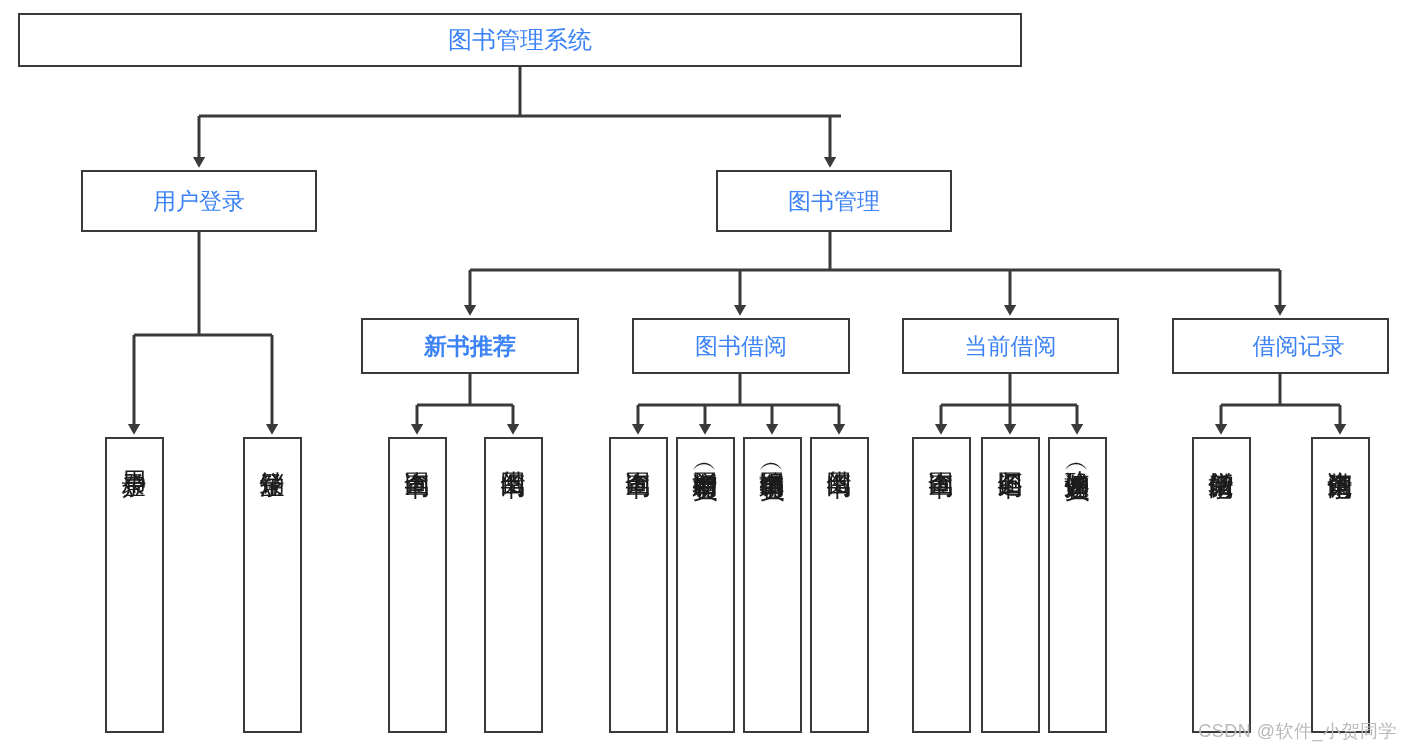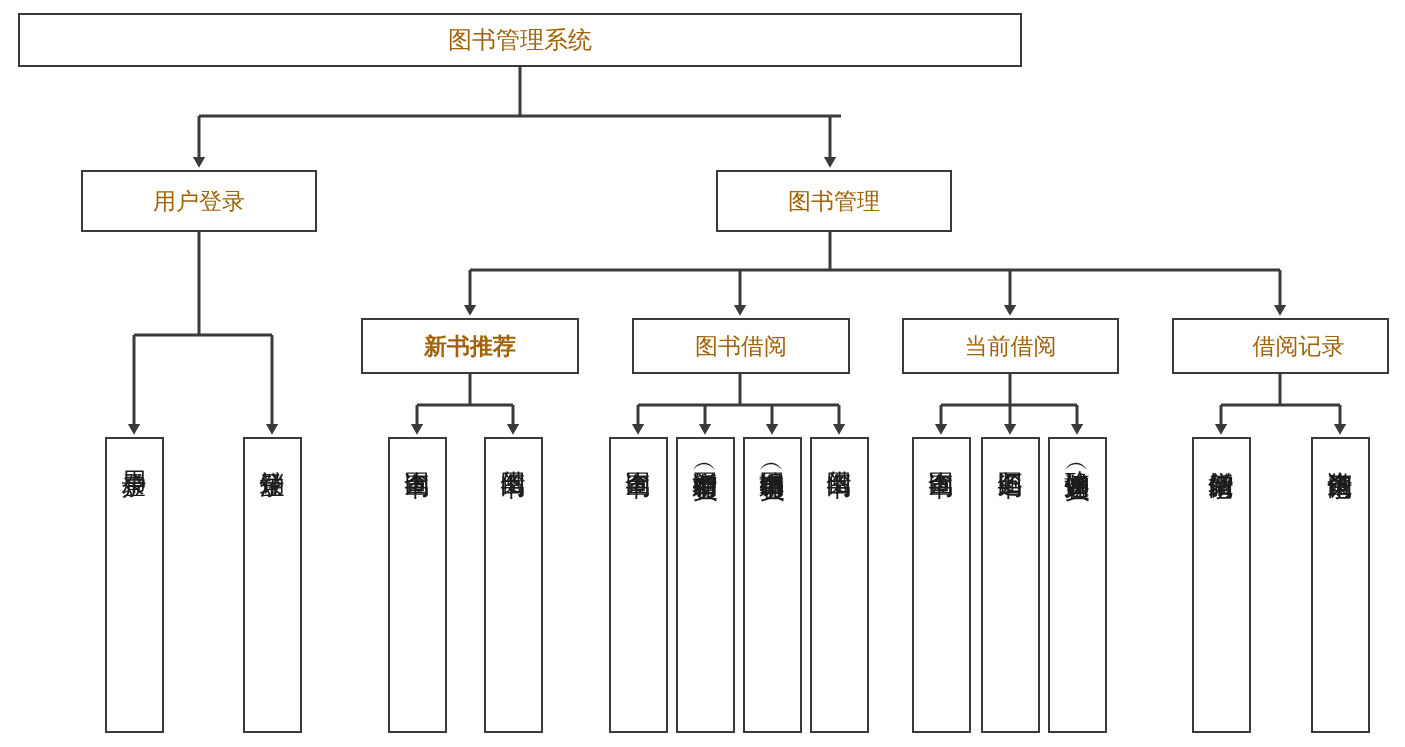--- a/index.html
+++ b/index.html
@@ -3,21 +3,21 @@
 <meta charset="utf-8">
 <style>
   html,body{margin:0;padding:0;background:#ffffff;}
   body{width:1405px;height:747px;overflow:hidden;
        font-family:"Liberation Sans","DejaVu Sans",sans-serif;}
   #stage{position:relative;width:1405px;height:747px;background:#fff;}
   svg.wires{position:absolute;left:0;top:0;width:1405px;height:747px;}
   .node{position:absolute;box-sizing:border-box;background:#ffffff;
         border:2px solid #3a3a3a;display:flex;align-items:center;
         justify-content:center;}
-  .node .lbl{color:#a16207;font-size:23px;line-height:1.25;white-space:nowrap;}
+  .node .lbl{color:#3b82f6;font-size:23px;line-height:1.25;white-space:nowrap;}
   .node.root .lbl{font-size:24px;}
   .leaf{position:absolute;box-sizing:border-box;background:#ffffff;
         border:2px solid #3a3a3a;display:flex;align-items:flex-start;
         justify-content:center;padding-top:12px;}
   .leaf .vlbl{writing-mode:vertical-rl;text-orientation:upright;
         color:#1c1c1c;font-size:25px;line-height:1.12;letter-spacing:1px;
         white-space:nowrap;}
   .watermark{position:absolute;right:8px;bottom:4px;color:#b9b9b9;
         font-size:18px;white-space:nowrap;letter-spacing:.5px;}
 </style>
@@ -137,13 +137,14 @@
     <span class="vlbl">确认归还（管理员）</span>
   </div>
 
   <div class="leaf" style="left:1192px;top:437px;width:59px;height:296px;">
     <span class="vlbl">新增借阅记录</span>
   </div>
   <div class="leaf" style="left:1311px;top:437px;width:59px;height:296px;">
     <span class="vlbl">查询借阅记录</span>
   </div>
 
+  <div class="watermark">CSDN @软件_小贺同学</div>
 </div>
 
 </body></html>

